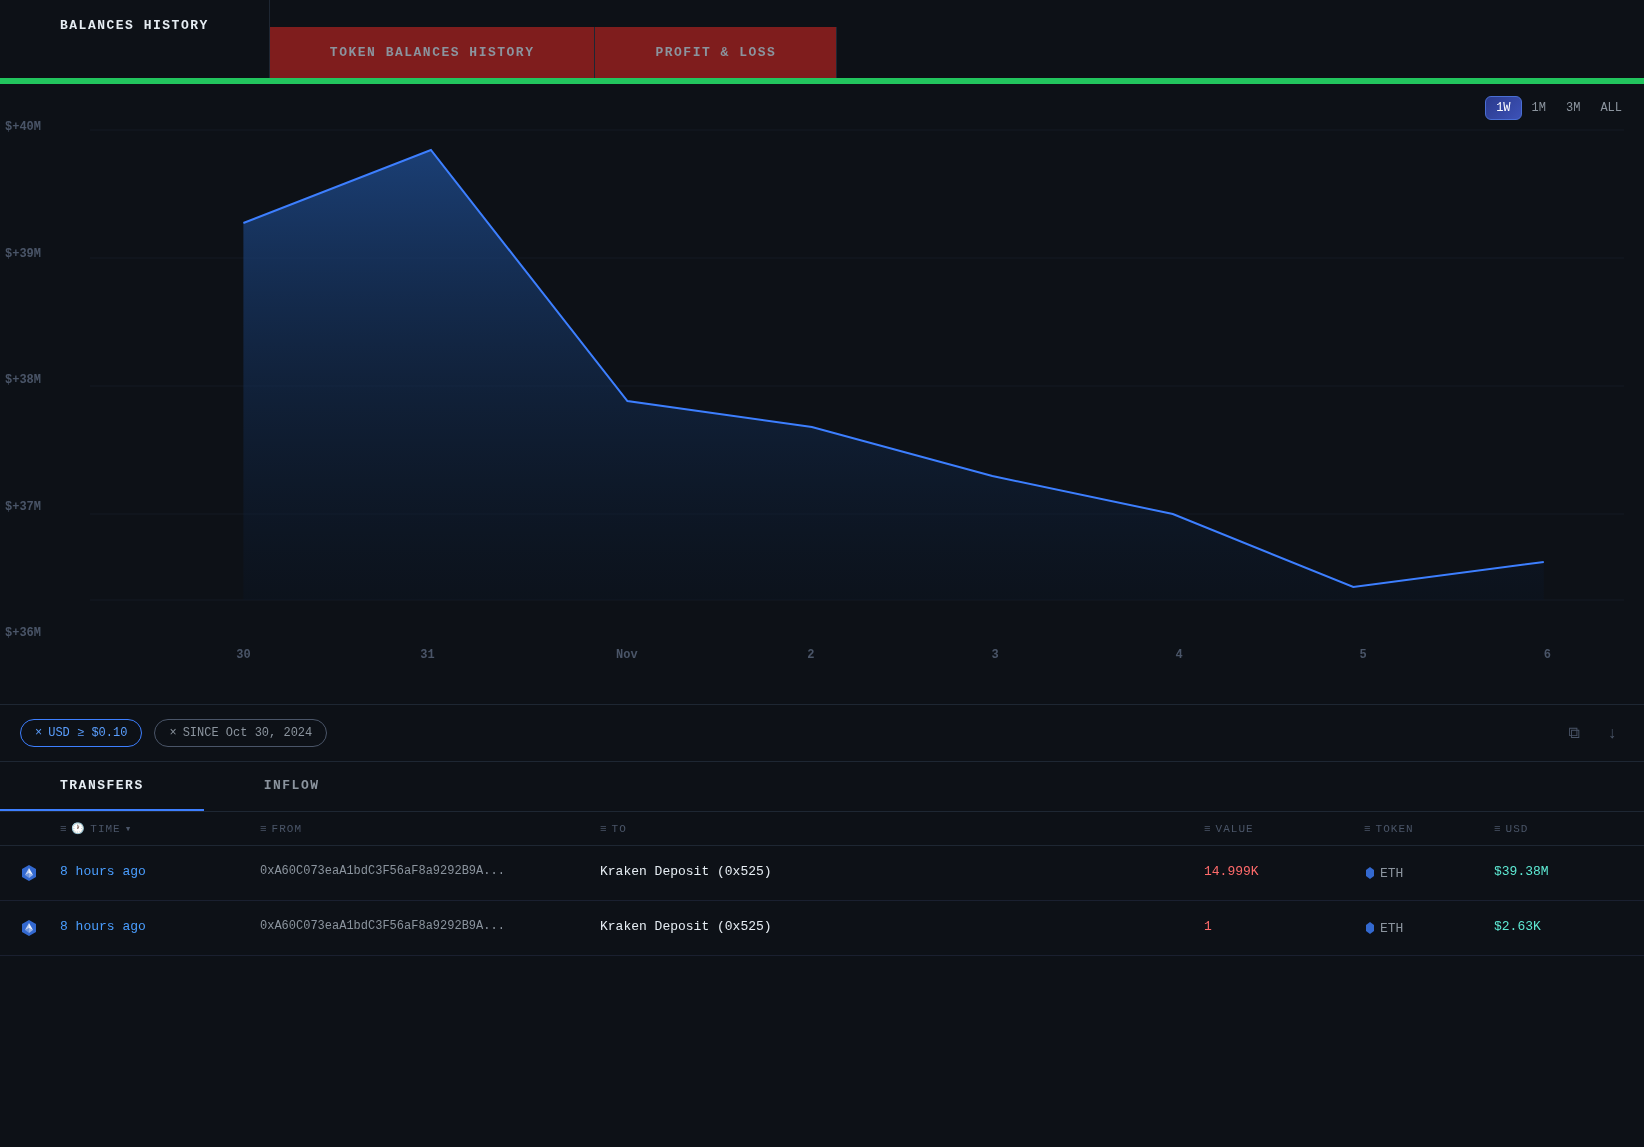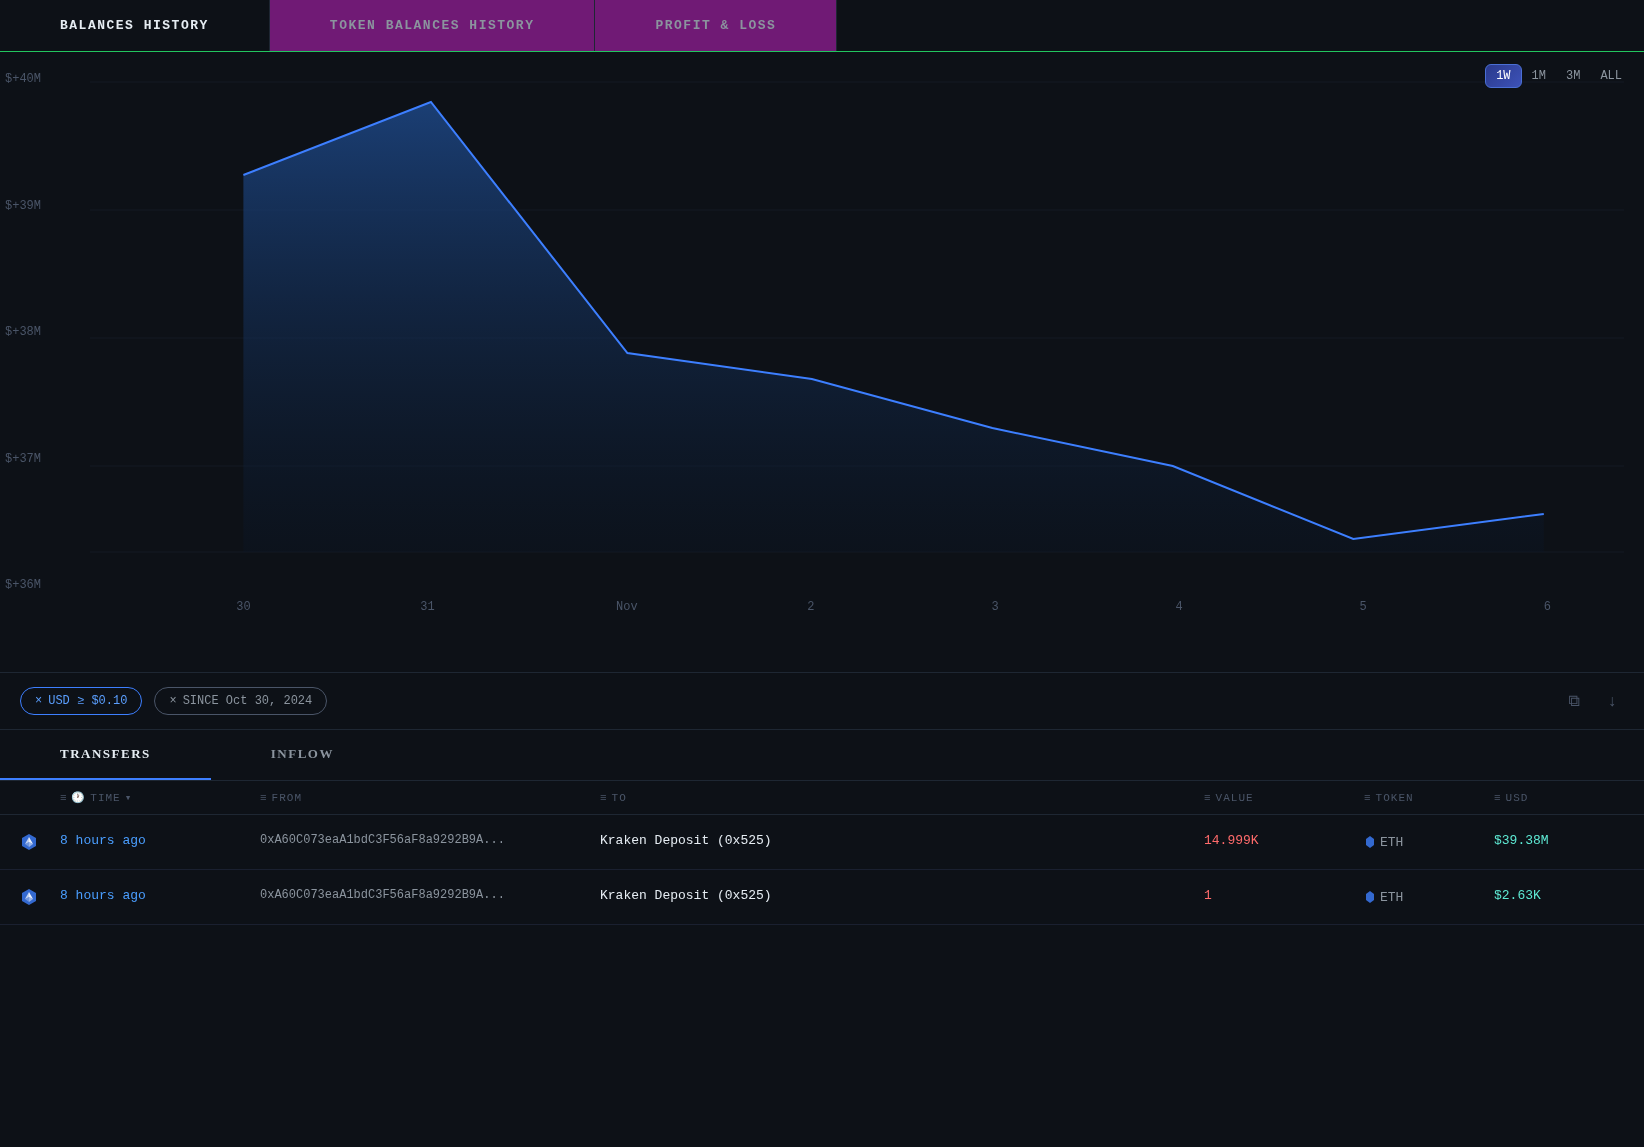--- a/index.html
+++ b/index.html
@@ -8,40 +8,41 @@
       color: #c9d1d9;
       font-family: 'Courier New', Courier, monospace;
       width: 1644px;
       min-height: 1147px;
       overflow: hidden;
     }
 
     
     .tabs-bar {
       display: flex;
-      border-bottom: 1px solid #22c55e;
+      border-bottom: 6px solid #22c55e;
       background: #0d1117;
       text-align: center;
     }
     .tab {
       padding: 18px 60px;
       font-size: 13px;
       font-weight: bold;
       letter-spacing: 1.5px;
       color: #8b949e;
       cursor: pointer;
       border-right: 1px solid #1e2733;
       text-transform: uppercase;
     }
     .tab.active {
       color: #e6edf3;
       background: #0d1117;
     }
     .tab:not(.active) {
-      background: #701a75;
+      background: #7f1d1d;
+      margin-top: 27px;
     }
 
     
     .chart-container {
       position: relative;
       background: #0d1117;
       padding: 20px 0 0 0;
       height: 620px;
     }
 
@@ -66,21 +67,22 @@
     .time-btn.active {
       background: linear-gradient(135deg, #2a3a8c, #3d52b8);
       color: #fff;
       border: 1px solid #4a6fd4;
       border-radius: 6px;
     }
 
     .chart-inner {
       position: relative;
       height: 560px;
-      margin: 0 20px 0 90px;
+      margin: 16px 20px 0 90px;
+      font-weight: bold;
     }
 
     .y-axis {
       position: absolute;
       left: -85px;
       top: 0;
       bottom: 40px;
       display: flex;
       flex-direction: column;
       justify-content: space-between;
@@ -165,21 +167,20 @@
     }
 
     
     .table-area {
       background: #0d1117;
     }
 
     .table-tabs {
       display: flex;
       border-bottom: 1px solid #1e2733;
-      font-family: Liberation Serif, serif;
     }
     .table-tab {
       padding: 16px 60px;
       font-size: 13px;
       font-weight: bold;
       letter-spacing: 1.5px;
       color: #8b949e;
       cursor: pointer;
       text-transform: uppercase;
     }

